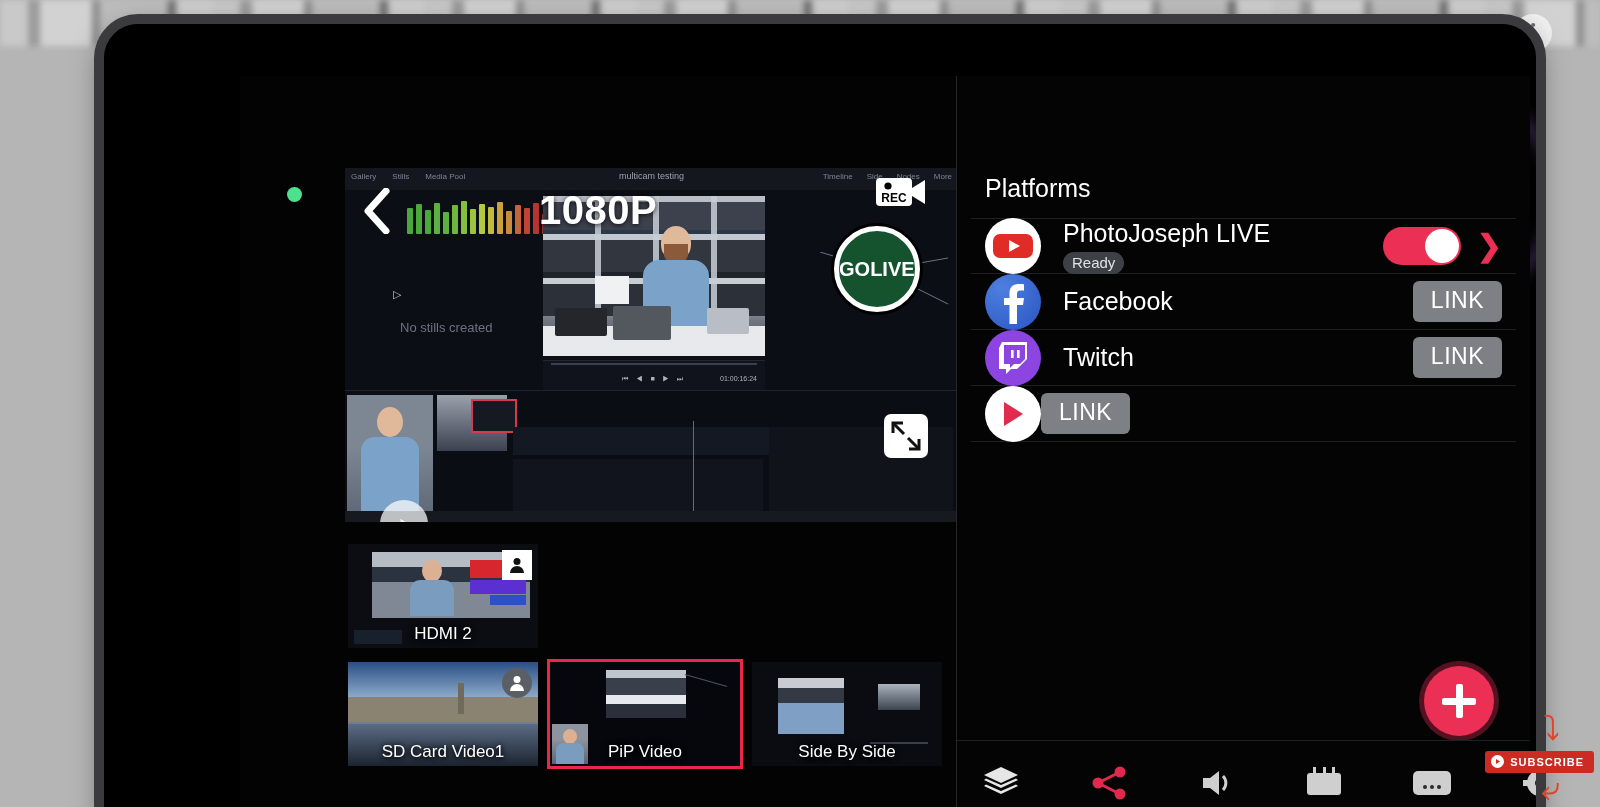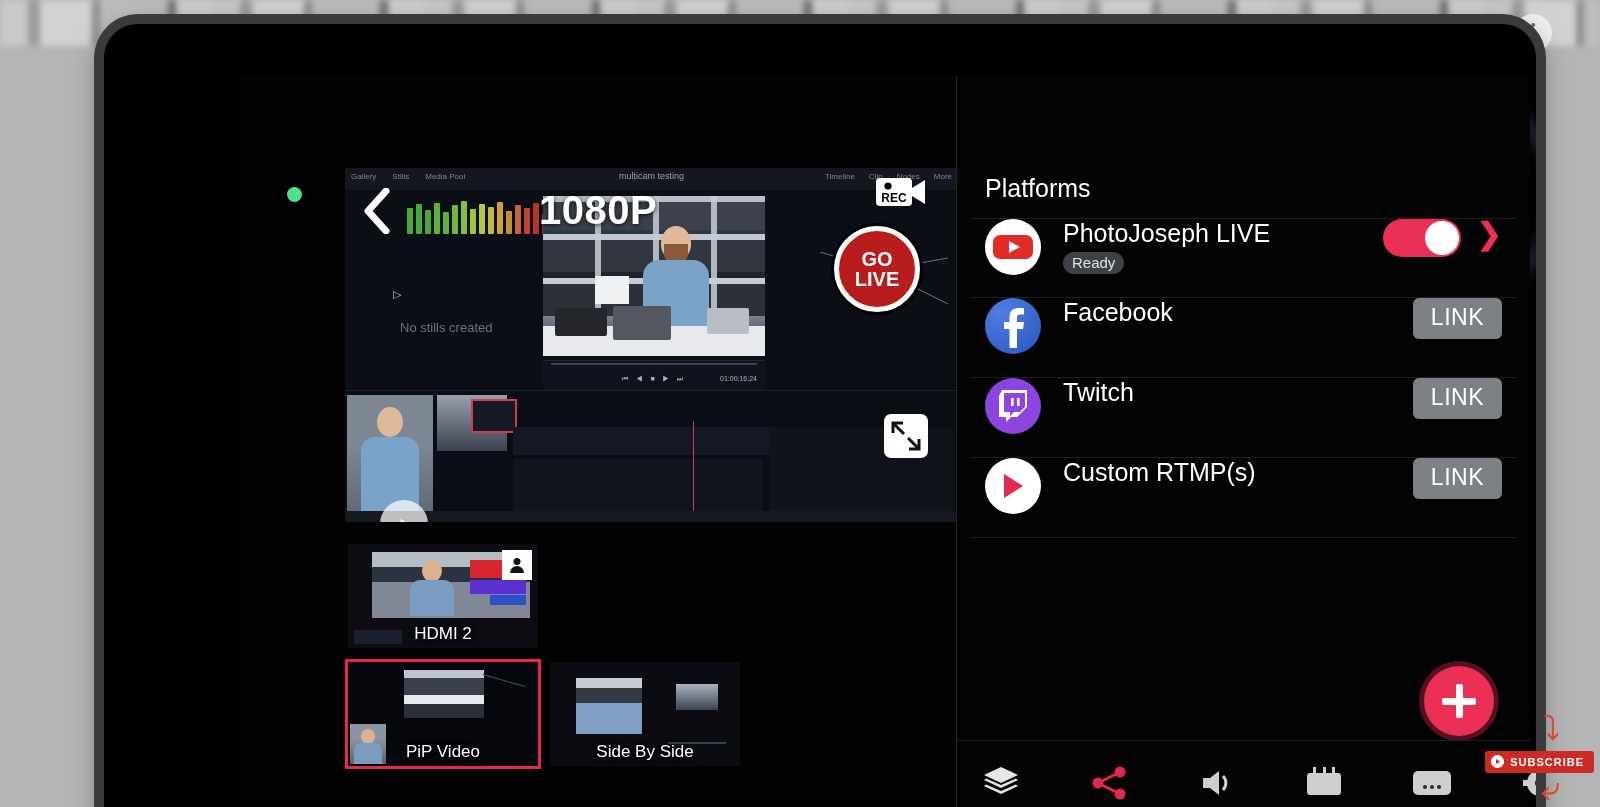--- a/index.html
+++ b/index.html
@@ -143,23 +143,23 @@
     font-size: 40px; font-weight: 700; color:#fff; letter-spacing:.5px;
     text-shadow: 0 1px 5px rgba(0,0,0,.8);
   }
   .back-chevron {
     position:absolute; left: 120px; top: 112px; width: 34px; height: 46px; color:#fff;
   }
   .rec-badge { position:absolute; right: 30px; top: 99px; width: 50px; height: 34px; }
   .expand-btn { position:absolute; right: 28px; top: 338px; width: 44px; height: 44px; }
   .golive {
     position:absolute; right: 36px; top: 150px; width: 86px; height: 86px;
-    border-radius:50%; background:#b91c1c; border: 5px solid #fff;
+    border-radius:50%; background:#14532d; border: 5px solid #fff;
     color:#fff; font-weight:700; font-size:20px; line-height:20px;
-    display:flex; flex-direction:column; align-items:center; justify-content:center;
+    display:flex; flex-direction:row; align-items:center; 
     box-shadow: 0 0 0 3px #000;
   }
   .yt-play-overlay {
     position:absolute; left: 35px; top: 332px; width: 48px; height: 48px;
     border-radius:50%; background: rgba(255,255,255,.72);
     display:flex; align-items:center; justify-content:center;
   }
   .yt-play-overlay svg { opacity:.85; }
 
   
@@ -228,21 +228,21 @@
   .art-pip .wire{position:absolute;right:12px;top:18px;width:44px;height:1px;background:#4b5363;transform:rotate(16deg);}
 
   
   .panel {
     position:absolute; right: 0; top: 0; width: 574px; height: 748px;
     border-left: 1px solid #24262a; background:#040405;
   }
   .panel-title { position:absolute; left: 28px; top: 98px; font-size: 25px; color:#fff; }
   .plist { position:absolute; left: 14px; right: 14px; top: 142px; }
   .prow {
-    position:relative; height: 80px; display:flex; align-items:flex-start;
+    position:relative; height: 56px; display:flex; align-items:center;
     border-bottom: 1px solid #1d1f23; padding: 0 14px;
   }
   .prow:first-child { border-top: 1px solid #1d1f23; }
   .plogo { width: 56px; height: 56px; border-radius:50%; flex:0 0 56px;
            display:flex; align-items:center; justify-content:center; }
   .plogo.yt { background:#fff; }
   .plogo.fb { background: radial-gradient(circle at 30% 25%, #4e7fe0, #2a55c0); }
   .plogo.tw { background:#8c45e0; }
   .plogo.rtmp { background:#fff; }
   .pname-wrap { margin-left: 22px; flex:1 1 auto; }
@@ -357,21 +357,21 @@
         <div class="preview">
           <div class="nle-topbar">
             <div class="nle-tabs">
               <span>Gallery</span>
               <span>Stills</span>
               <span>Media Pool</span>
             </div>
             <div class="nle-title">multicam testing</div>
             <div class="nle-tabs-r">
               <span>Timeline</span>
-              <span>Clip</span>
+              <span>Side</span>
               <span>Nodes</span>
               <span>More</span>
             </div>
           </div>
 
           <div class="nle-meters">
             <i style="height:26px;background:#4aa93a"></i>
               <i style="height:30px;background:#4aa93a"></i>
             <i style="height:24px;background:#4aa93a"></i>
               <i style="height:31px;background:#5cb23f"></i>
@@ -493,20 +493,37 @@
                     <circle cx="9" cy="5.5" r="3.5" fill="#111"></circle>
                     <path d="M2 17 a7 7 0 0 1 14 0z" fill="#111"></path>
                   </svg>
               </div>
               <div class="label">HDMI 2</div>
             </div>
 
           </div>
 
           <div class="srow">
+            <div class="scell">
+              <div class="thumb">
+                  <div class="art-sd">
+                    <div class="sky"></div>
+                    <div class="city"></div>
+                    <div class="tower"></div>
+                    <div class="water"></div>
+                  </div>
+                </div>
+              <div class="avatar-badge round">
+                <svg width="18" height="18" viewBox="0 0 18 18">
+                    <circle cx="9" cy="5.5" r="3.5"></circle>
+                    <path d="M2 17 a7 7 0 0 1 14 0z"></path>
+                  </svg>
+              </div>
+              <div class="label">SD Card Video1</div>
+            </div>
 
             <div class="scell selected">
               <div class="thumb">
                   <div class="art-pip">
                 <div class="big"></div>
                 <div class="small">
                       <div class="h"></div>
                       <div class="b"></div>
                     </div>
                 <div class="wire"></div>
@@ -578,23 +595,20 @@
             </div>
             <div class="linkbtn">LINK</div>
           </div>
 
           <div class="prow">
             <div class="plogo rtmp">
               <svg width="28" height="30" viewBox="0 0 28 30">
                   <path d="M5 3 L24 15 L5 27 Z" fill="#e12b4e"></path>
                 </svg>
             </div>
-            <div class="pname-wrap">
-              <div class="pname">Custom RTMP(s)</div>
-            </div>
             <div class="linkbtn">LINK</div>
           </div>
 
         </div>
 
         <div class="fab"></div>
 
         <div class="bottombar">
           <div class="bb-icon">
             <svg width="36" height="34" viewBox="0 0 36 34">

